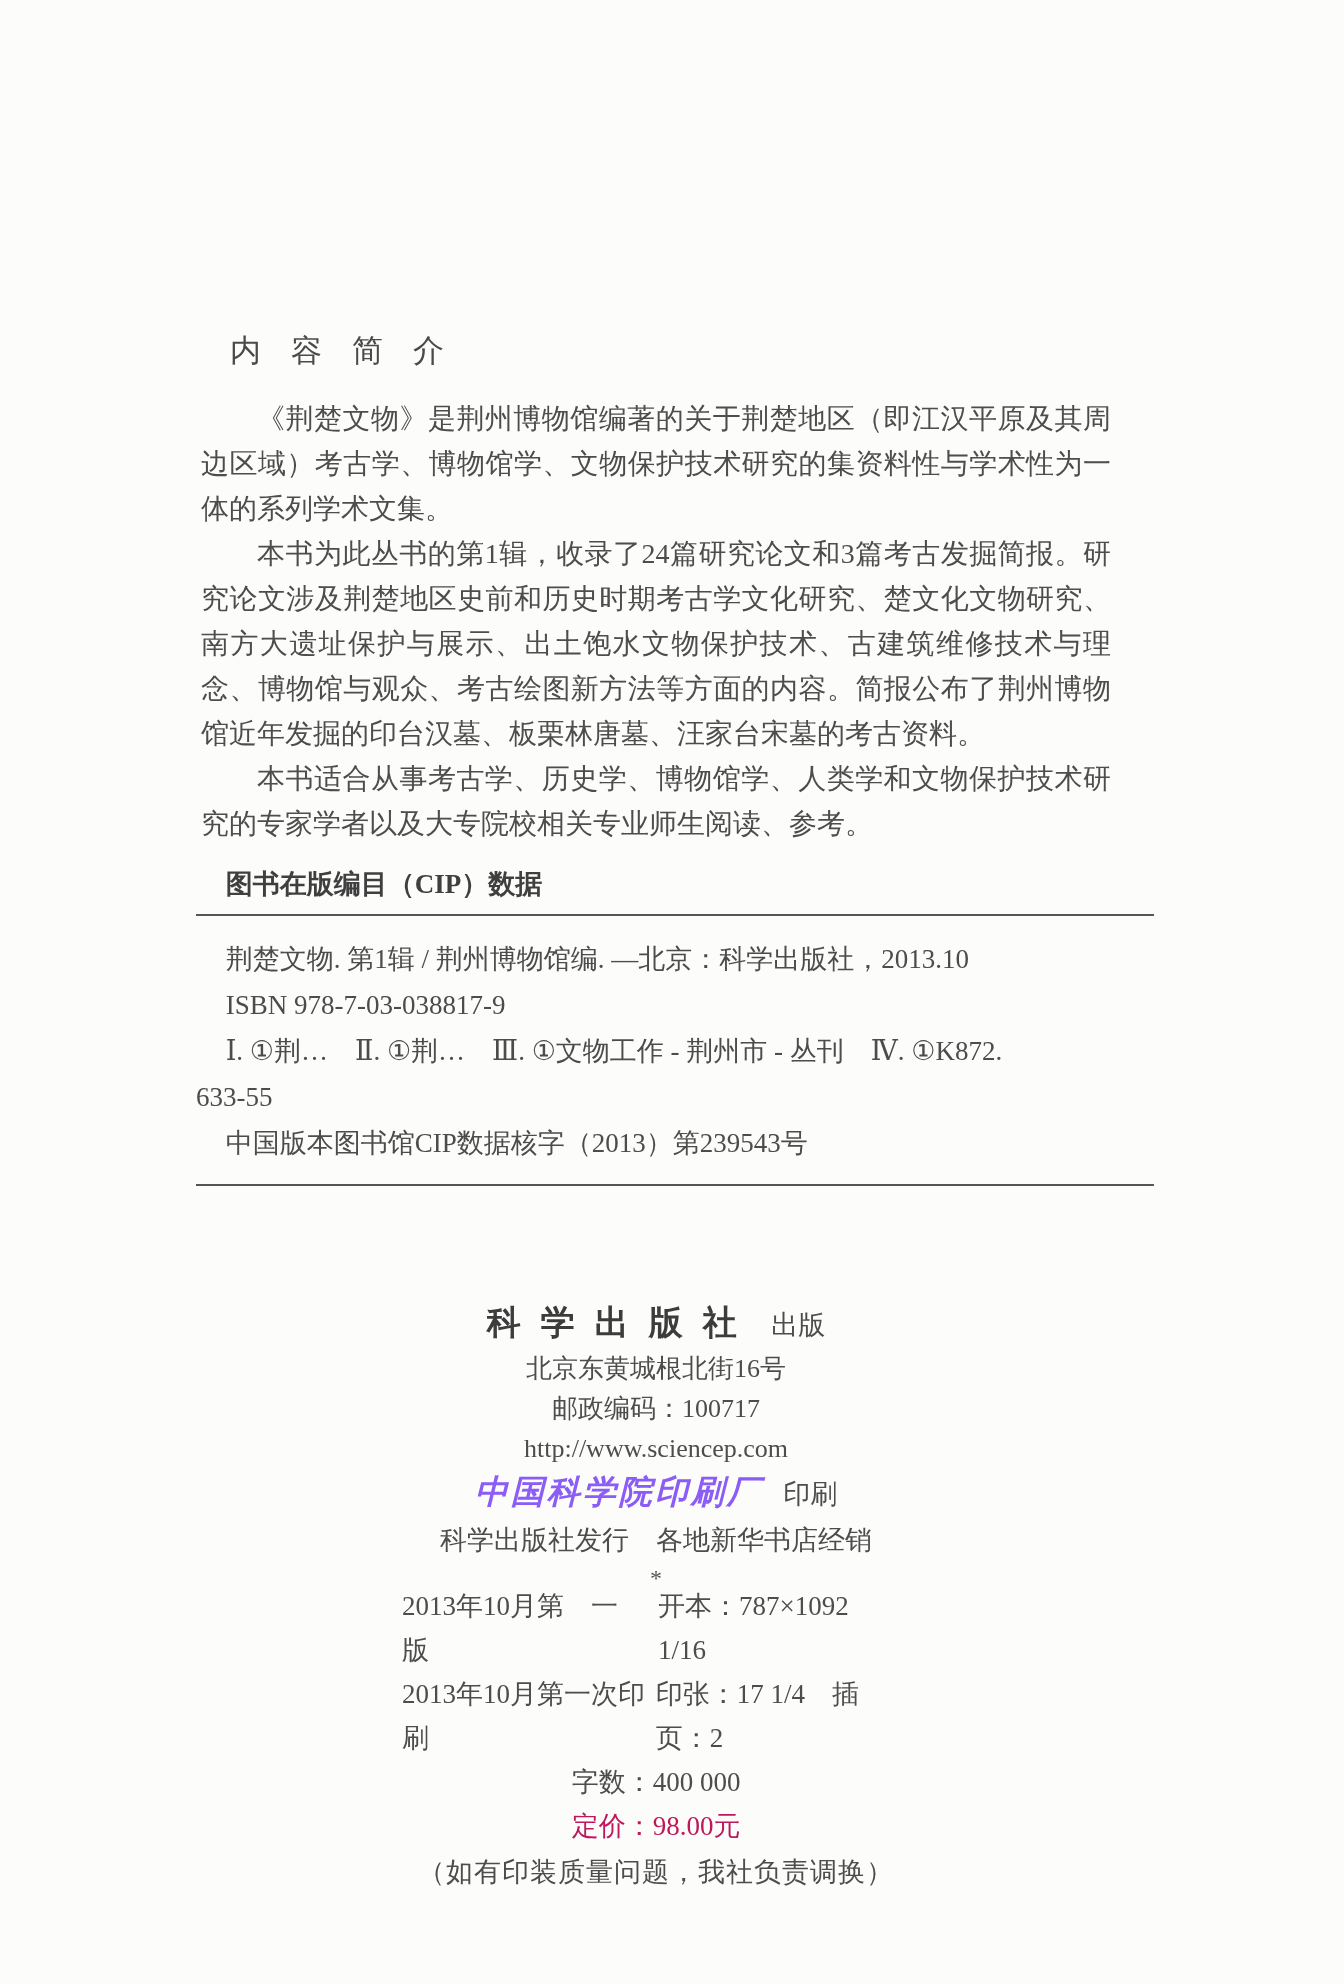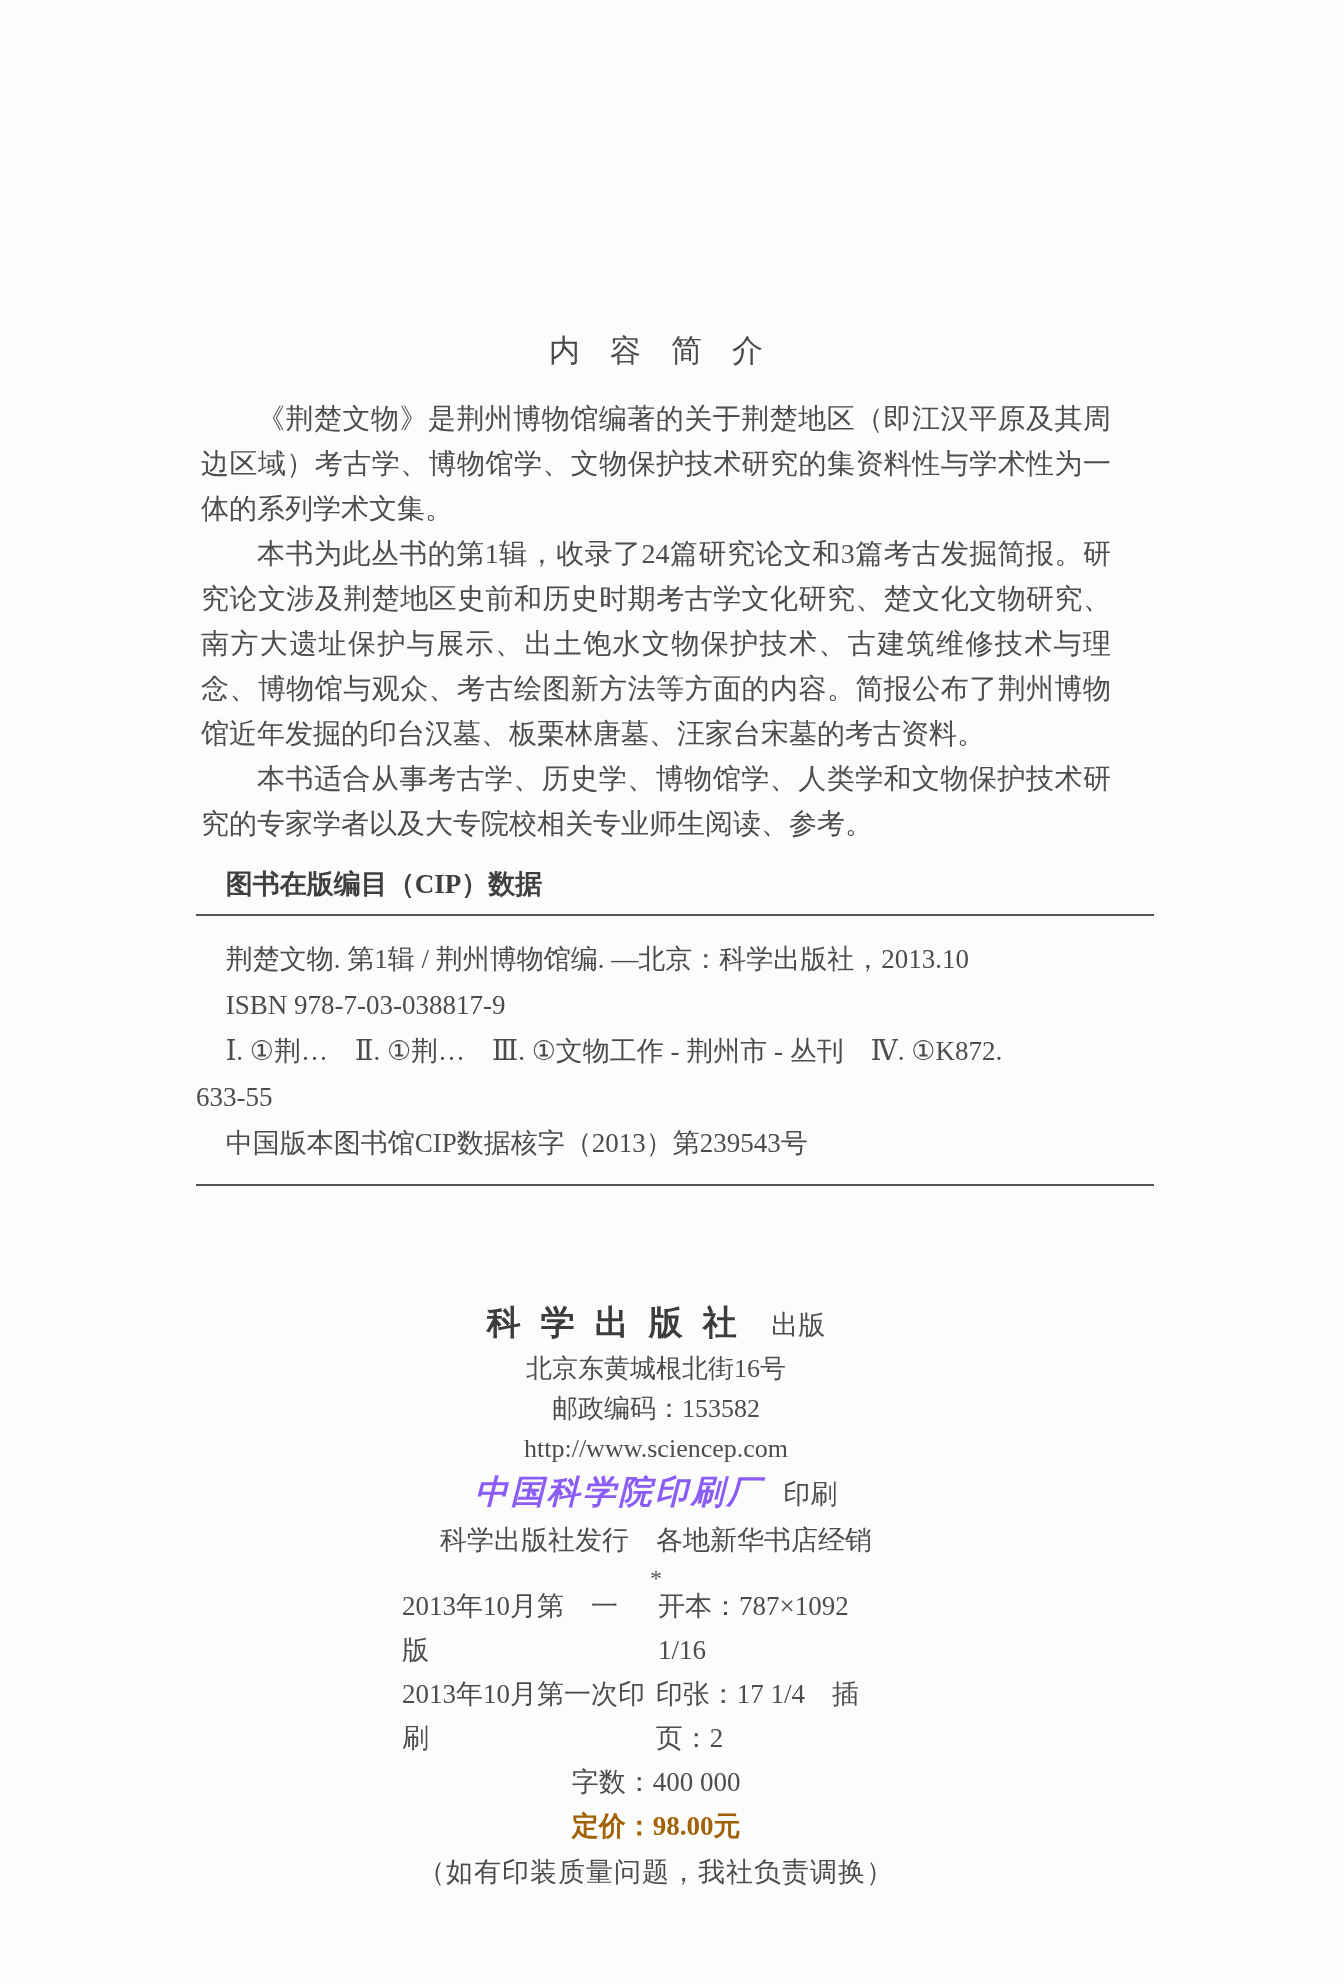--- a/index.html
+++ b/index.html
@@ -8,21 +8,21 @@
     width:1344px;height:1984px;
     margin:0 auto;
     background:#fcfcfb;
     color:#4d4d4d;
     font-family:"Liberation Serif","DejaVu Serif",serif;
     overflow:hidden;
   }
   
   .page-title{
     position:absolute;top:330px;left:200px;width:912px;
-    text-align:center;
+    text-align:left;
     font-size:31px;letter-spacing:30px;text-indent:30px;
     color:#4a4a4a;
   }
   .intro{
     position:absolute;top:396px;left:201px;width:910px;
     font-size:28px;line-height:45px;
     text-align:justify;
   }
   .intro p{margin:0;text-indent:2em;}
   
@@ -65,21 +65,21 @@
   .star-line{line-height:32px;font-size:24px;color:#555;}
   .pub-suffix{font-size:27px;}
   
   .edition{
     position:absolute;top:1584px;left:200px;width:912px;
     font-size:27px;color:#4d4d4d;
   }
   .ed-rows{width:508px;margin:0 auto;}
   .ed-row{display:flex;justify-content:space-between;line-height:44px;}
   .ed-center{text-align:center;line-height:44px;}
-  .price{font-weight:bold;color:#a16207;}
+  .price{font-weight:normal;color:#be185d;}
   .note{text-align:center;line-height:48px;letter-spacing:1px;}
 </style>
 </head>
 <body>
 
 <div class="sheet">
 
   <div class="page-title">内容简介</div>
 
   <div class="intro">
@@ -101,21 +101,21 @@
     <hr class="rule">
   </div>
 
 
   <div class="publisher">
     <div class="pub-logo-line">
       <span class="brush">科学出版社</span>
       <span class="pub-suffix">出版</span>
     </div>
     <div class="pub-line">北京东黄城根北街16号</div>
-    <div class="pub-line">邮政编码：153582</div>
+    <div class="pub-line">邮政编码：100717</div>
     <div class="pub-line">http://www.sciencep.com</div>
     <div class="pub-printer-line">
       <span class="brush-printer">中国科学院印刷厂</span>
       <span class="pub-suffix">印刷</span>
     </div>
     <div class="pub-dist-line">科学出版社发行　各地新华书店经销</div>
     <div class="star-line">*</div>
   </div>
 
   <div class="edition">

